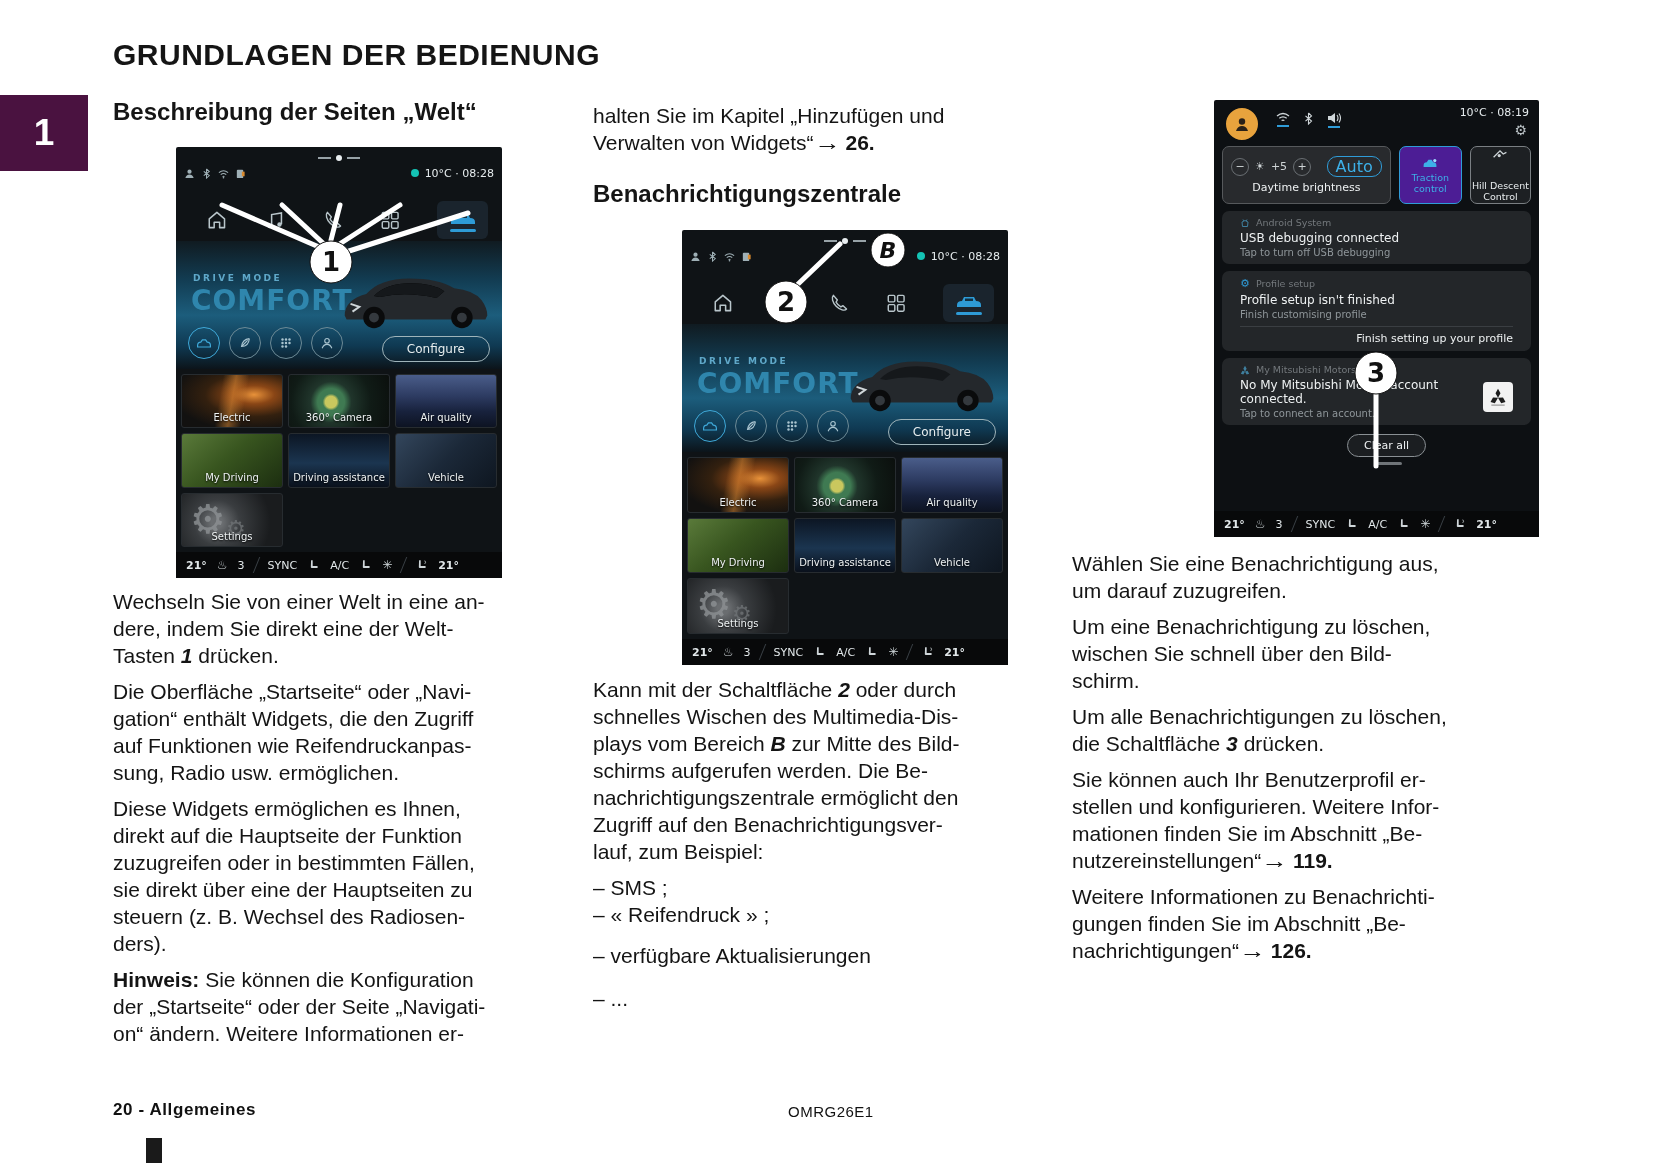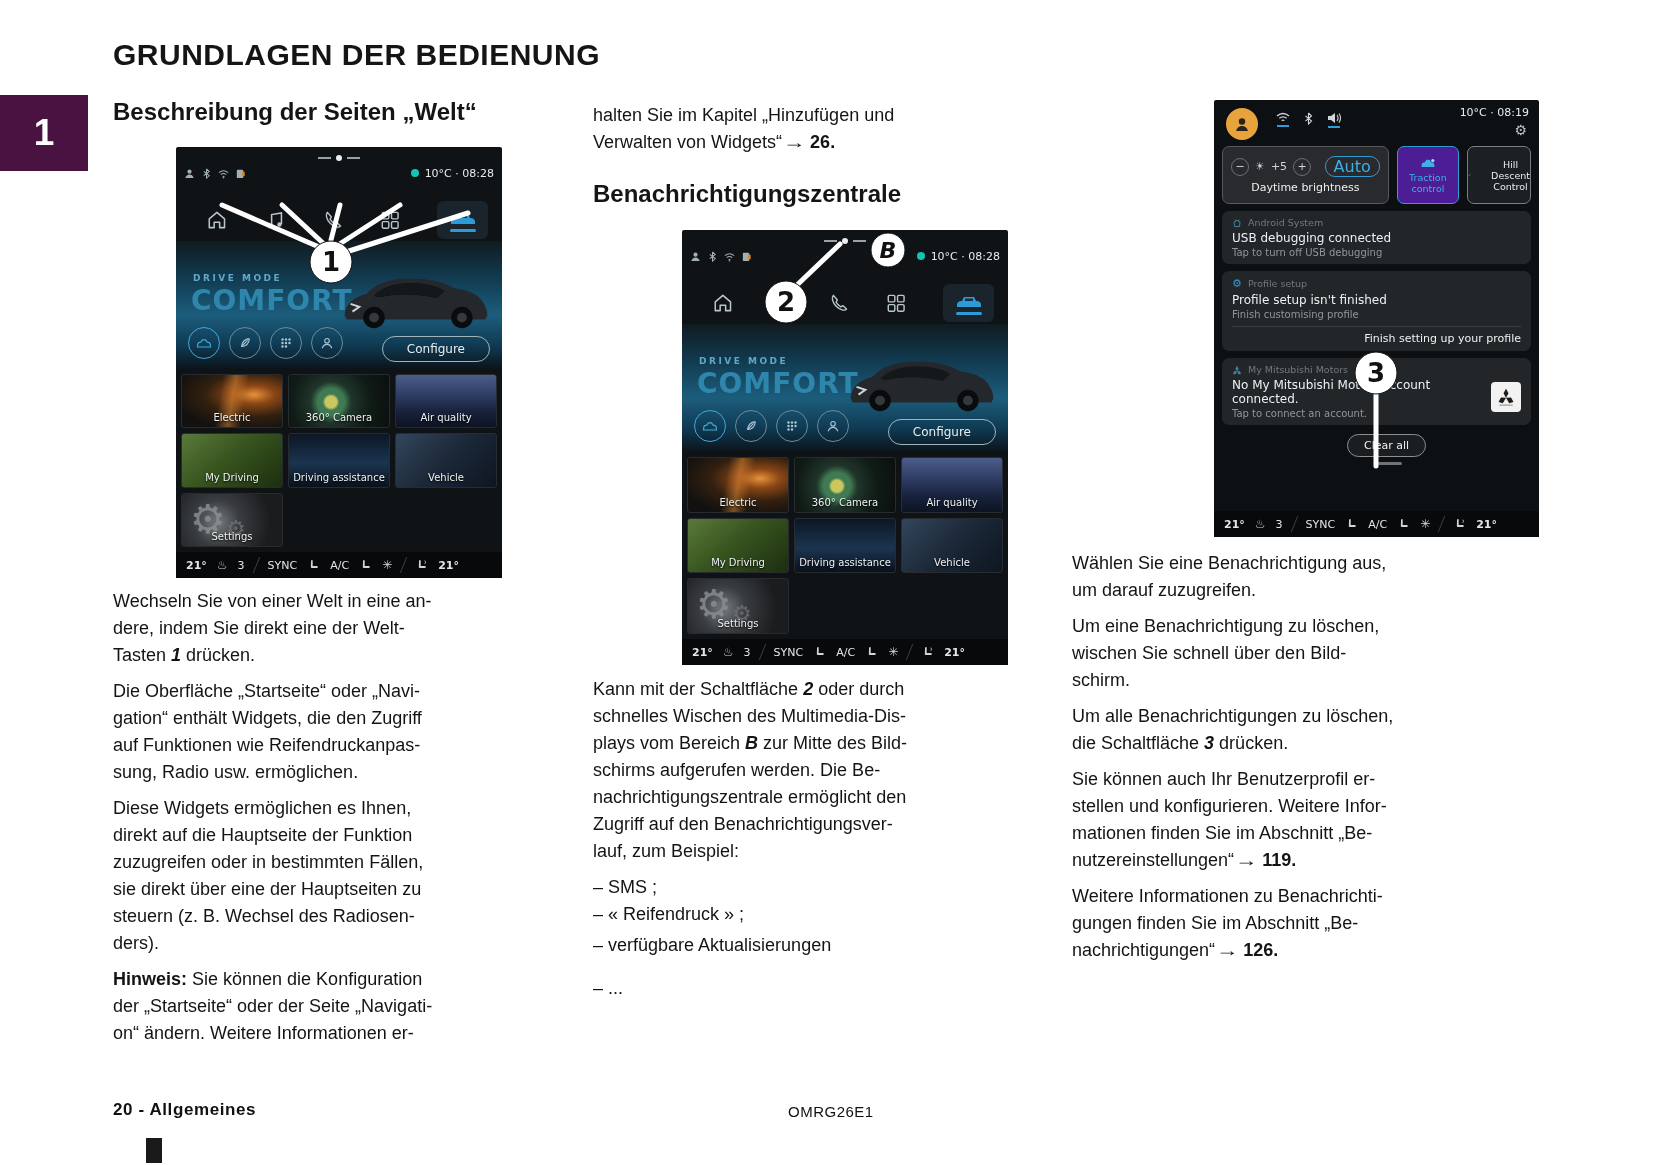--- a/index.html
+++ b/index.html
@@ -3,21 +3,21 @@
 <meta charset="utf-8">
 <style>
   html,body{margin:0;padding:0;background:#e8e8e8;}
   .page{position:relative;width:1653px;height:1165px;background:#ffffff;overflow:hidden;
         font-family:"Liberation Sans","DejaVu Sans",sans-serif;color:#111;}
   
   .title{position:absolute;left:113px;top:38px;font-size:30px;font-weight:bold;letter-spacing:.5px;margin:0;color:#151515;}
   .chaptab{position:absolute;left:0;top:95px;width:88px;height:76px;background:#4a1240;
            display:flex;align-items:center;justify-content:center;color:#fff;font-size:37px;font-weight:bold;}
   .colhead{font-size:24px;font-weight:bold;margin:0;color:#151515;}
-  .body{font-size:18px;line-height:27px;white-space:pre-line;margin:0 0 9px 0;color:#141414;}
+  .body{font-size:21px;line-height:27px;white-space:pre-line;margin:0 0 9px 0;color:#141414;}
   .b{font-weight:bold;}
   .bi{font-weight:bold;font-style:italic;}
   .arrow{font-weight:bold;display:inline-block;transform:scaleX(1.25);margin:0 2px 0 3px;}
   .pg{font-weight:bold;}
   .abs{position:absolute;}
   .footerL{position:absolute;left:113px;top:1100px;font-size:17px;font-weight:bold;letter-spacing:.6px;}
   .footerC{position:absolute;left:788px;top:1103px;font-size:15px;letter-spacing:.5px;}
   .regmark{position:absolute;left:146px;top:1138px;width:16px;height:25px;background:#1a1a1a;}
   
   .scr{position:absolute;background:#0f1316;color:#dfe6e9;display:flex;flex-direction:column;
@@ -82,23 +82,23 @@
       display:flex;flex-direction:column;justify-content:center;gap:4px;padding:4px 8px;}
   .bp .r1{display:flex;align-items:center;gap:6px;font-size:11px;color:#cfd4d6;}
   .mini{width:16px;height:16px;border:1.3px solid #6a6f73;border-radius:50%;display:flex;
         align-items:center;justify-content:center;font-size:11px;color:#cfd4d6;}
   .autop{margin-left:auto;border:1.3px solid #2f9cd8;color:#3db0e8;border-radius:10px;
          padding:0 8px;font-size:16px;}
   .bp .r2{font-size:11px;color:#eef1f2;text-align:center;}
   .tc{width:64px;border:1.5px solid #2f9cd8;border-radius:7px;color:#3db0e8;font-size:9.5px;
       text-align:center;display:flex;flex-direction:column;align-items:center;justify-content:center;gap:3px;background:#4c1d95;}
   .hd{width:62px;border:1.5px solid #7a7f83;border-radius:7px;color:#e8ecee;font-size:9.5px;
-      text-align:center;display:flex;flex-direction:row;align-items:center;justify-content:center;gap:20px;background:#1d2023;}
+      text-align:center;display:flex;flex-direction:column;align-items:center;justify-content:center;gap:20px;background:#1d2023;}
   .cards{flex:1;display:flex;flex-direction:column;gap:7px;padding:7px 8px 0 8px;}
-  .card{background:#232629;border-radius:7px;padding:6px 10px;flex:none;}
+  .card{background:#232629;border-radius:7px;padding:6px 18px;flex:none;}
   .ct{display:flex;align-items:center;gap:6px;font-size:9.5px;color:#73787c;}
   .cm{font-size:12px;color:#eef1f2;margin-top:3px;white-space:pre-line;line-height:14px;}
   .cs{font-size:10px;color:#8f969a;margin-top:2px;}
   .act{border-top:1px solid #3a3e42;margin-top:6px;padding-top:5px;text-align:right;
        font-size:11px;color:#eef1f2;}
   .c3flex{display:flex;gap:8px;}
   .mmlogo{width:30px;height:30px;background:#f2f2f2;border-radius:4px;flex:none;align-self:center;
           display:flex;align-items:center;justify-content:center;}
   .clearwrap{flex:none;height:34px;position:relative;}
   .clear{position:absolute;left:125px;top:2px;border:1.5px solid #8a9094;border-radius:14px;
@@ -457,21 +457,21 @@
 
   <div class="abs" style="left:593px;top:676px;width:445px">
     <p class="body"><span>Kann mit der Schaltfläche </span><span class="bi">2</span><span> oder durch
 schnelles Wischen des Multimedia-Dis-
 plays vom Bereich </span><span class="bi">B</span><span> zur Mitte des Bild-
 schirms aufgerufen werden. Die Be-
 nachrichtigungszentrale ermöglicht den
 Zugriff auf den Benachrichtigungsver-
 lauf, zum Beispiel:</span></p>
     <div class="body" style="margin-bottom:0">–  SMS ;</div>
-    <div class="body" style="margin-bottom:4px">– « Reifendruck » ;</div>
+    <div class="body" style="margin-bottom:14px">– « Reifendruck » ;</div>
     <div class="body" style="margin-bottom:16px">– verfügbare Aktualisierungen</div>
     <div class="body" style="margin-bottom:0">– ...</div>
   </div>
 
   <div class="ns" style="left:1190px;top:100px;width:325px;height:437px">
     <div class="nrow1">
       <div class="avatar">
         <svg width="18" height="18" viewBox="0 0 18 18">
             <circle cx="9" cy="6.5" r="3.2" fill="#2a2118"></circle>
             <path d="M3 16 q1.6 -5 6 -5 q4.4 0 6 5z" fill="#2a2118"></path>

